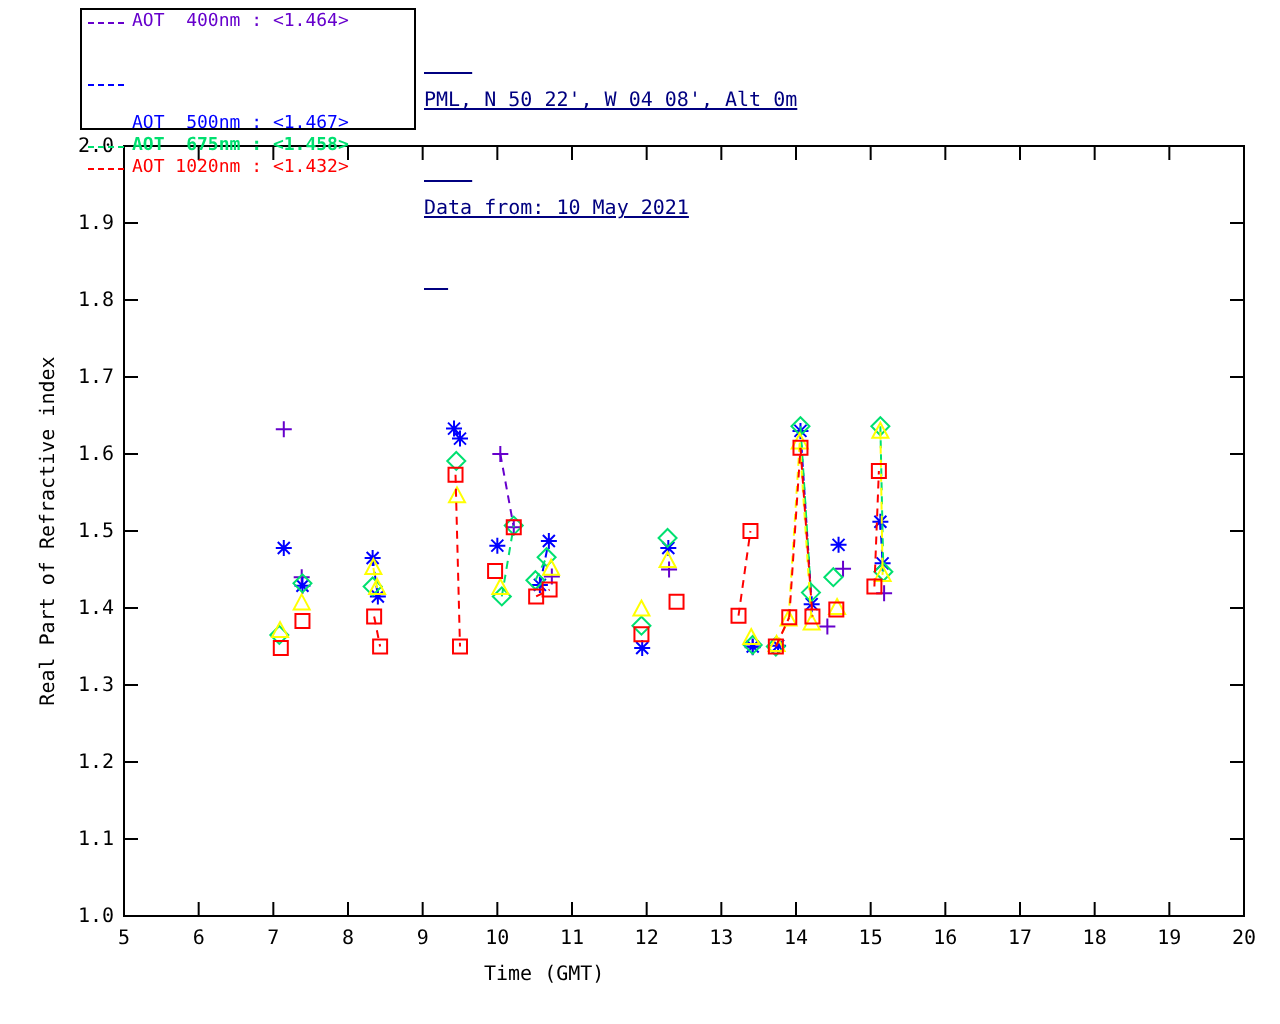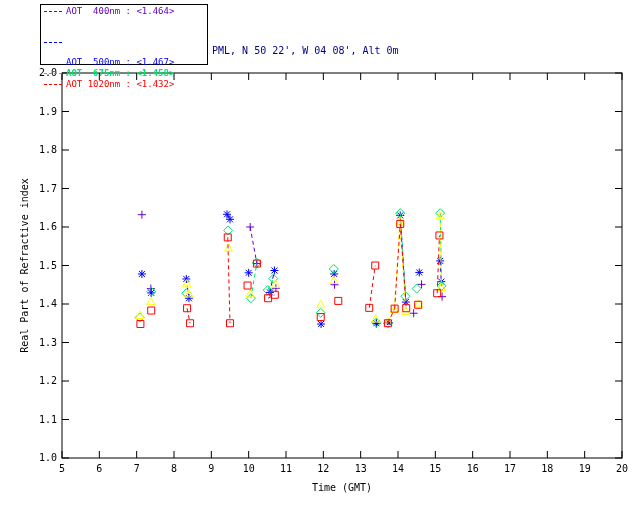--- a/index.html
+++ b/index.html
@@ -5,21 +5,21 @@
   html,body{margin:0;padding:0;background:#fff;}
   #page{position:relative;width:640px;height:512px;background:#ffffff;overflow:hidden;
         font-family:"DejaVu Sans Mono","Liberation Mono",monospace;}
   #plot-svg{position:absolute;left:0;top:0;}
   .legend-box{position:absolute;left:40px;top:4px;width:168px;height:61px;
               border:1px solid #000;background:#fff;box-sizing:border-box;
               display:flex;flex-direction:column;justify-content:space-around;padding:1px 3px;}
   .legend-row{display:flex;align-items:center;font-size:9px;line-height:11px;white-space:pre;}
   .legend-dash{display:inline-block;width:18px;height:0;border-top:1px dashed;margin-right:4px;flex:none;}
   .hdr{position:absolute;left:212px;top:6px;font-size:10px;line-height:18px;white-space:pre;}
-  .xlabel{position:absolute;left:242px;top:482px;width:200px;text-align:center;font-size:10px;color:#000;}
+  .xlabel{position:absolute;left:242px;top:482px;width:200px;text-align:left;font-size:10px;color:#000;}
   .ylabel{position:absolute;left:-167px;top:259px;width:385px;height:13px;text-align:center;
           font-size:10px;color:#000;transform:rotate(-90deg);}
 </style>
 </head>
 <body>
 
 <div id="page">
   <svg id="plot-svg" width="640" height="512" viewBox="0 0 640 512">
       <g stroke="#000000" fill="none" stroke-width="1">
         <rect x="62" y="73" width="560" height="385"></rect>
@@ -223,19 +223,20 @@
       </g>
     </svg>
 
   <div class="legend-box" id="legend">
       <div class="legend-row"><span class="legend-dash" style="border-top-color: rgb(102, 0, 204);"></span><span style="color: rgb(102, 0, 204);">AOT  400nm : &lt;1.464&gt;</span></div>
       <div class="legend-row"><span class="legend-dash" style="border-top-color: rgb(0, 0, 255);"></span><span style="color: rgb(0, 0, 255); margin-top: 40px;">AOT  500nm : &lt;1.467&gt;</span></div>
       <div class="legend-row"><span class="legend-dash" style="border-top-color: rgb(0, 224, 112);"></span><span style="color: rgb(0, 224, 112); font-weight: bold;">AOT  675nm : &lt;1.458&gt;</span></div>
       <div class="legend-row"><span class="legend-dash" style="border-top-color: rgb(255, 0, 0);"></span><span style="color: rgb(255, 0, 0);">AOT 1020nm : &lt;1.432&gt;</span></div>
     </div>
 
-  <div class="hdr" style="color: rgb(0, 0, 128);">
+  <div class="hdr" style="color: rgb(0, 0, 128); text-decoration: underline;">
     <div>PML, N 50 22', W 04 08', Alt 0m</div>
+    <div>Data from: 10 May 2021</div>
   </div>
 
   <div class="xlabel">Time (GMT)</div>
   <div class="ylabel">Real Part of Refractive index</div>
 </div>
 
 </body></html>

